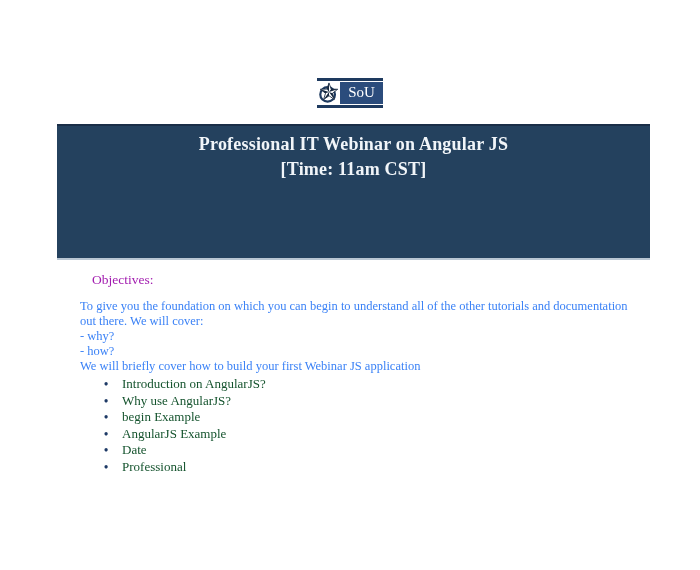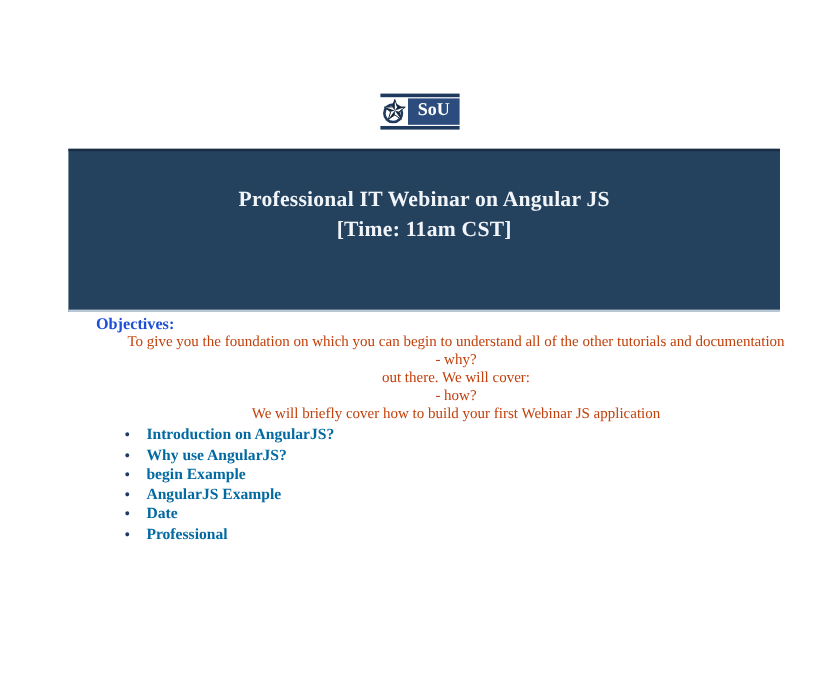--- a/index.html
+++ b/index.html
@@ -17,78 +17,77 @@
   .logo-bar { height: 3px; background: #1e3a5f; }
   .logo-bar.top { margin-bottom: 1px; }
   .logo-bar.bottom { margin-top: 1px; }
   .logo-mid { height: 22px; display: flex; }
   .logo-star {
     width: 23px; height: 22px; background: #ffffff;
     display: flex; align-items: center; justify-content: center;
   }
   .logo-text {
     flex: 1; background: #2b4c7c; color: #ffffff;
-    font-weight: bold; font-size: 15px;
+    font-weight: normal; font-size: 15px;
     display: flex; align-items: center; justify-content: center;
     padding-bottom: 1px;
   }
 
   
   .banner {
     box-sizing: border-box;
     margin: 16px 0 0 57px;
     width: 593px;
     height: 136px;
     background: #24415e;
     border-top: 2px solid #1a2e47;
     border-bottom: 2px solid #b9c6d3;
     color: #f1f5f9;
     text-align: center;
-    padding-top: 28px;
+    padding-top: 6px;
   }
   .banner-line {
     font-size: 18px;
     font-weight: bold;
     line-height: 25px;
     letter-spacing: 0.2px;
   }
 
   
   .content { margin: 2px 0 0 80px; width: 600px; }
   .section-heading {
-    margin: 0; padding: 0;
+    margin: 12px; padding: 0;
     font-size: 13.5px;
-    font-weight: bold;
-    color: #1d4ed8;
+    font-weight: normal;
+    color: #a21caf;
     line-height: 15px;
   }
   .body-line {
     font-size: 12.5px;
     line-height: 15px;
-    color: #c2410c;
+    color: #3b82f6;
     white-space: nowrap;
-    text-align: center;
   }
   .highlights-heading { margin-top: 8px; }
   .bullets { margin-top: 2px; padding-left: 24px; }
   .bullet-row {
     display: flex;
     align-items: baseline;
     line-height: 15.5px;
   }
   .bullet-dot {
     width: 18px;
     color: #1e3a66;
     font-size: 12px;
     font-weight: bold;
   }
   .bullet-label {
     font-size: 13px;
-    font-weight: bold;
-    color: #0369a1;
+    font-weight: normal;
+    color: #14532d;
     white-space: nowrap;
   }
 </style>
 </head>
 <body>
 
 <div class="page">
 
   <div class="logo">
     <div class="logo-bar top"></div>
@@ -111,22 +110,22 @@
 
   <div class="banner">
     <div class="banner-line">Professional IT Webinar on Angular JS</div>
     <div class="banner-line">[Time: 11am CST]</div>
   </div>
 
   <div class="content">
 
     <div class="section-heading">Objectives:</div>
     <div class="body-line">To give you the foundation on which you can begin to understand all of the other tutorials and documentation</div>
+    <div class="body-line">out there. We will cover:</div>
     <div class="body-line">- why?</div>
-    <div class="body-line">out there. We will cover:</div>
     <div class="body-line">- how?</div>
     <div class="body-line">We will briefly cover how to build your first Webinar JS application</div>
 
 
     <div class="bullets">
       <div class="bullet-row">
         <span class="bullet-dot">•</span>
         <span class="bullet-label">Introduction on AngularJS?</span>
       </div>
       <div class="bullet-row">

